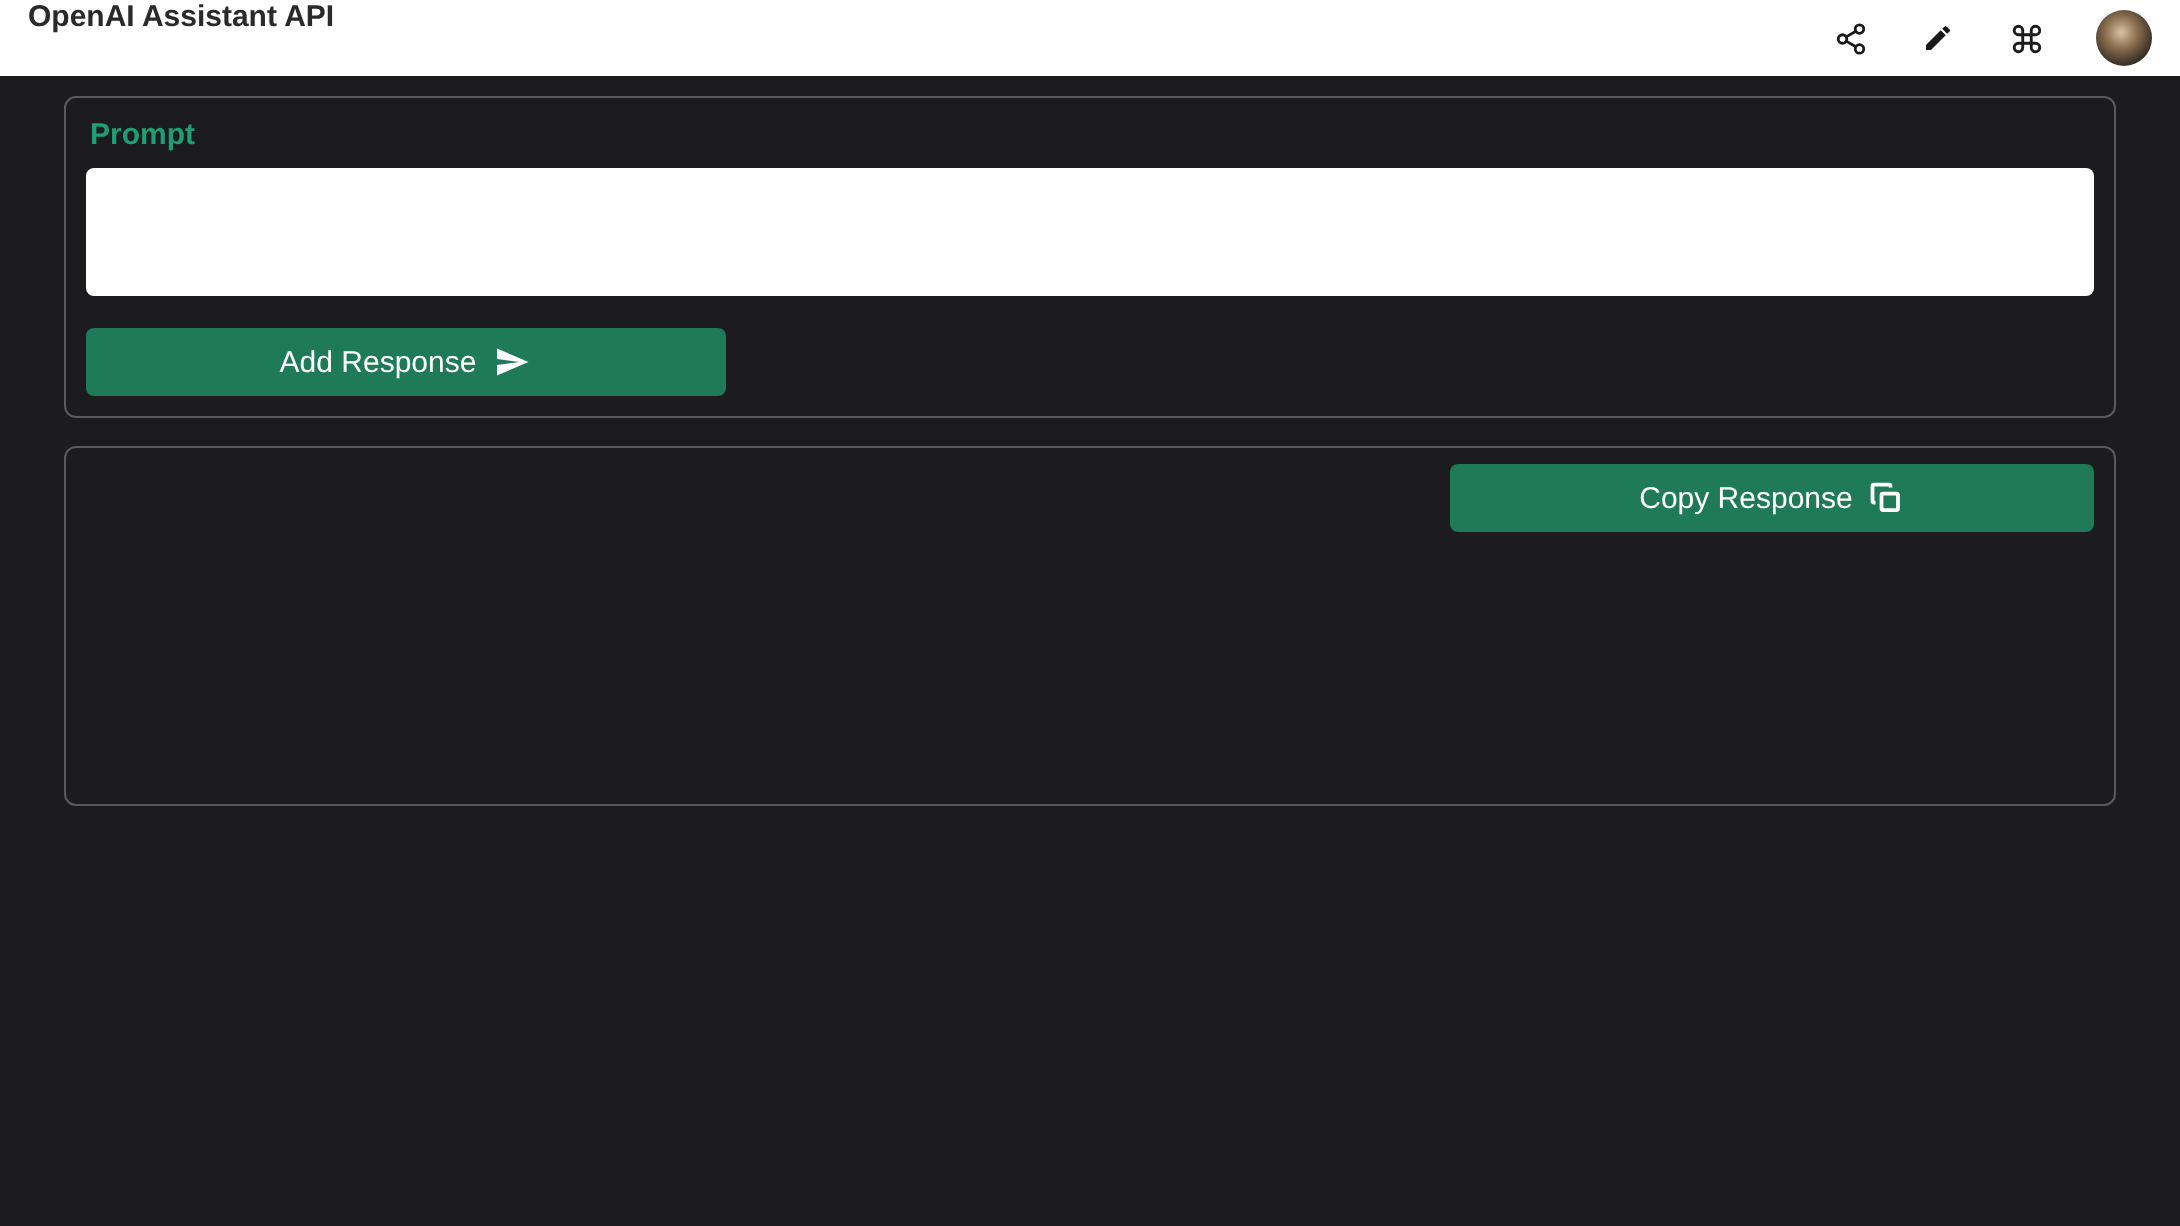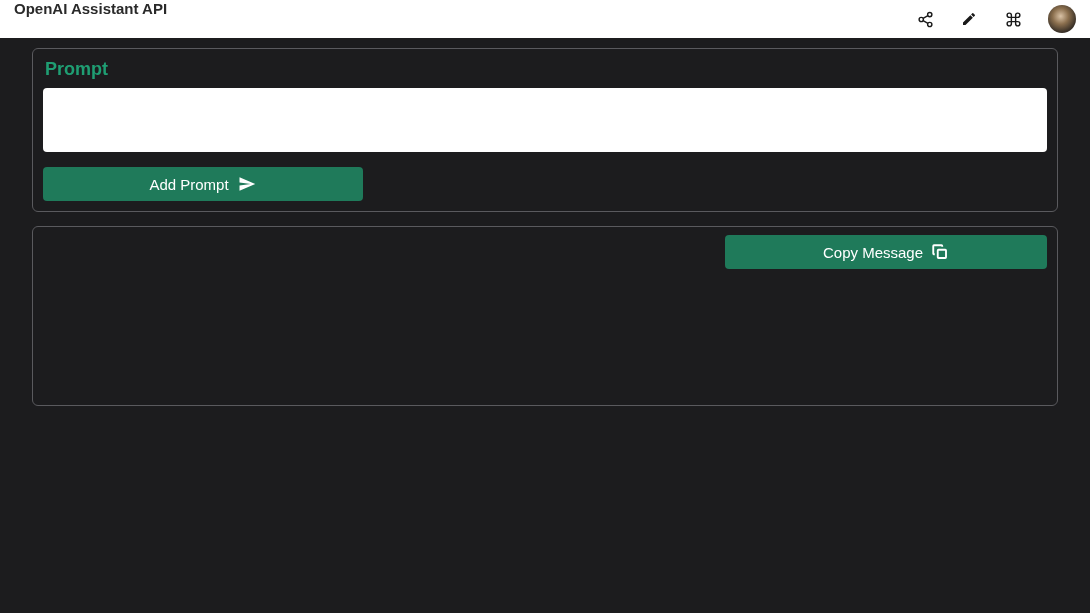--- a/index.html
+++ b/index.html
@@ -53,21 +53,21 @@
     .panel {
       border: 1px solid #5a5a5e;
       border-radius: 6px;
       padding: 10px;
       margin-bottom: 14px;
       background: #1c1c1e;
     }
     .prompt-label {
       color: #1f9e73;
       font-weight: 600;
-      font-size: 18px;
+      font-size: 15px;
       margin-bottom: 8px;
       margin-left: 2px;
     }
     .prompt-input {
       width: 100%;
       height: 64px;
       background: #ffffff;
       border: none;
       border-radius: 4px;
       padding: 10px;
@@ -137,32 +137,32 @@
     <div class="avatar"></div>
   </div>
 </div>
 
 <div class="main">
 
   <div class="panel">
     <div class="prompt-label">Prompt</div>
     <textarea class="prompt-input" placeholder="" style=""></textarea>
     <button class="btn btn-add">
-      <span>Add Prompt</span>
+      <span>Add Response</span>
       <span class="send-icon">
         <svg width="20" height="18" viewBox="0 0 24 24" fill="#ffffff">
           <path d="M2 21l21-9L2 3v7l15 2-15 2v7z"></path>
         </svg>
       </span>
     </button>
   </div>
 
   <div class="panel response-panel">
     <button class="btn btn-copy">
-      <span>Copy Message</span>
+      <span>Copy Response</span>
       <span class="copy-icon">
         <svg width="18" height="18" viewBox="0 0 24 24" fill="none" stroke="#ffffff" stroke-width="2.5">
           <rect x="9" y="9" width="11" height="11" rx="1"></rect>
           <path d="M5 15H4a1 1 0 0 1-1-1V4a1 1 0 0 1 1-1h10a1 1 0 0 1 1 1v1"></path>
         </svg>
       </span>
     </button>
     <div></div>
   </div>
 

